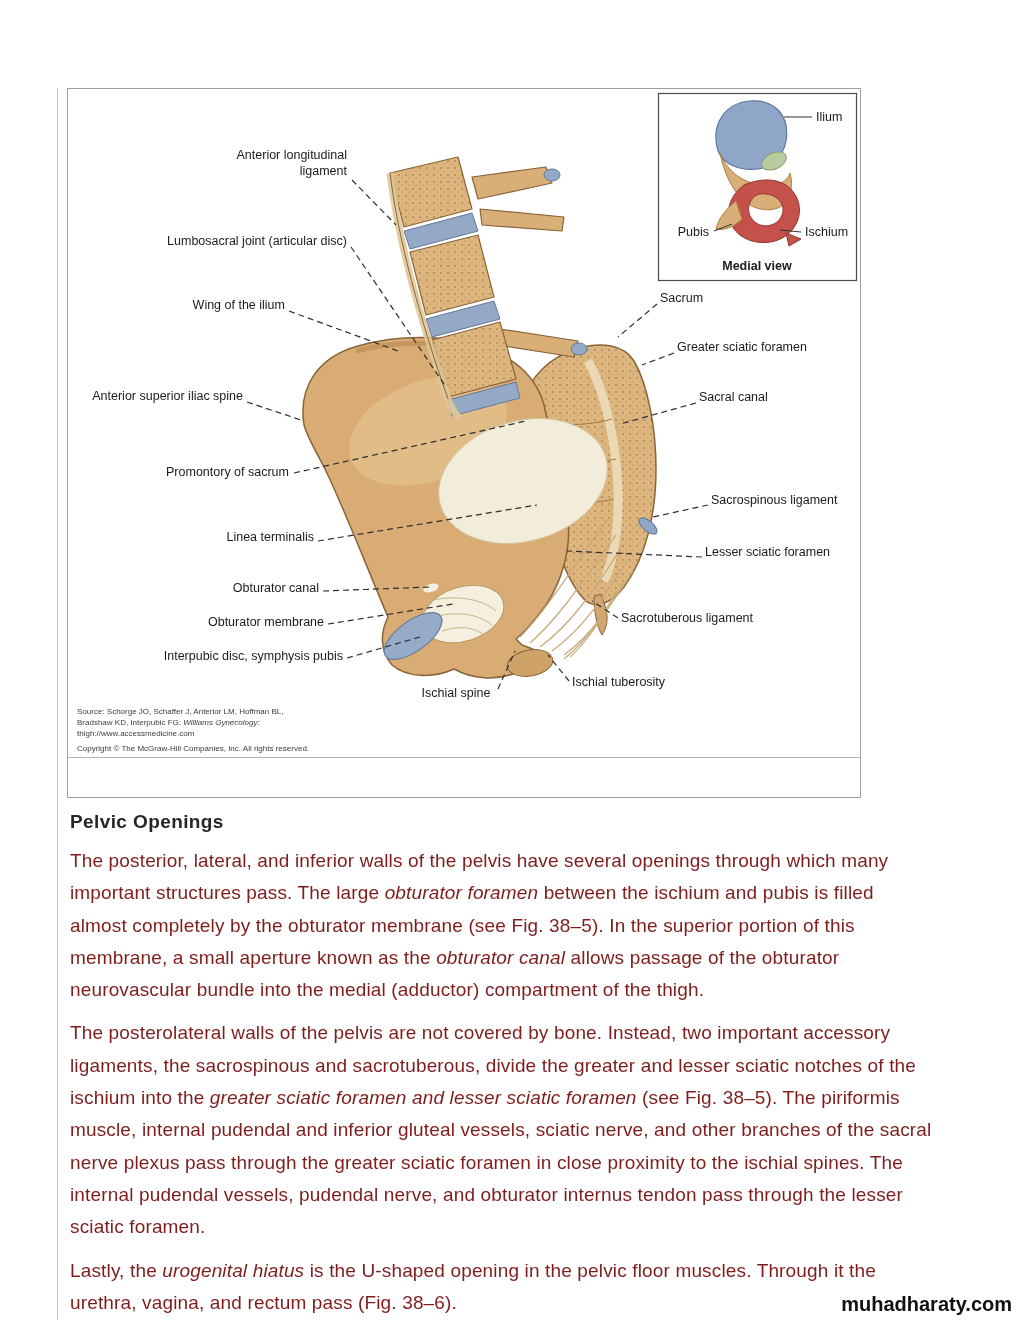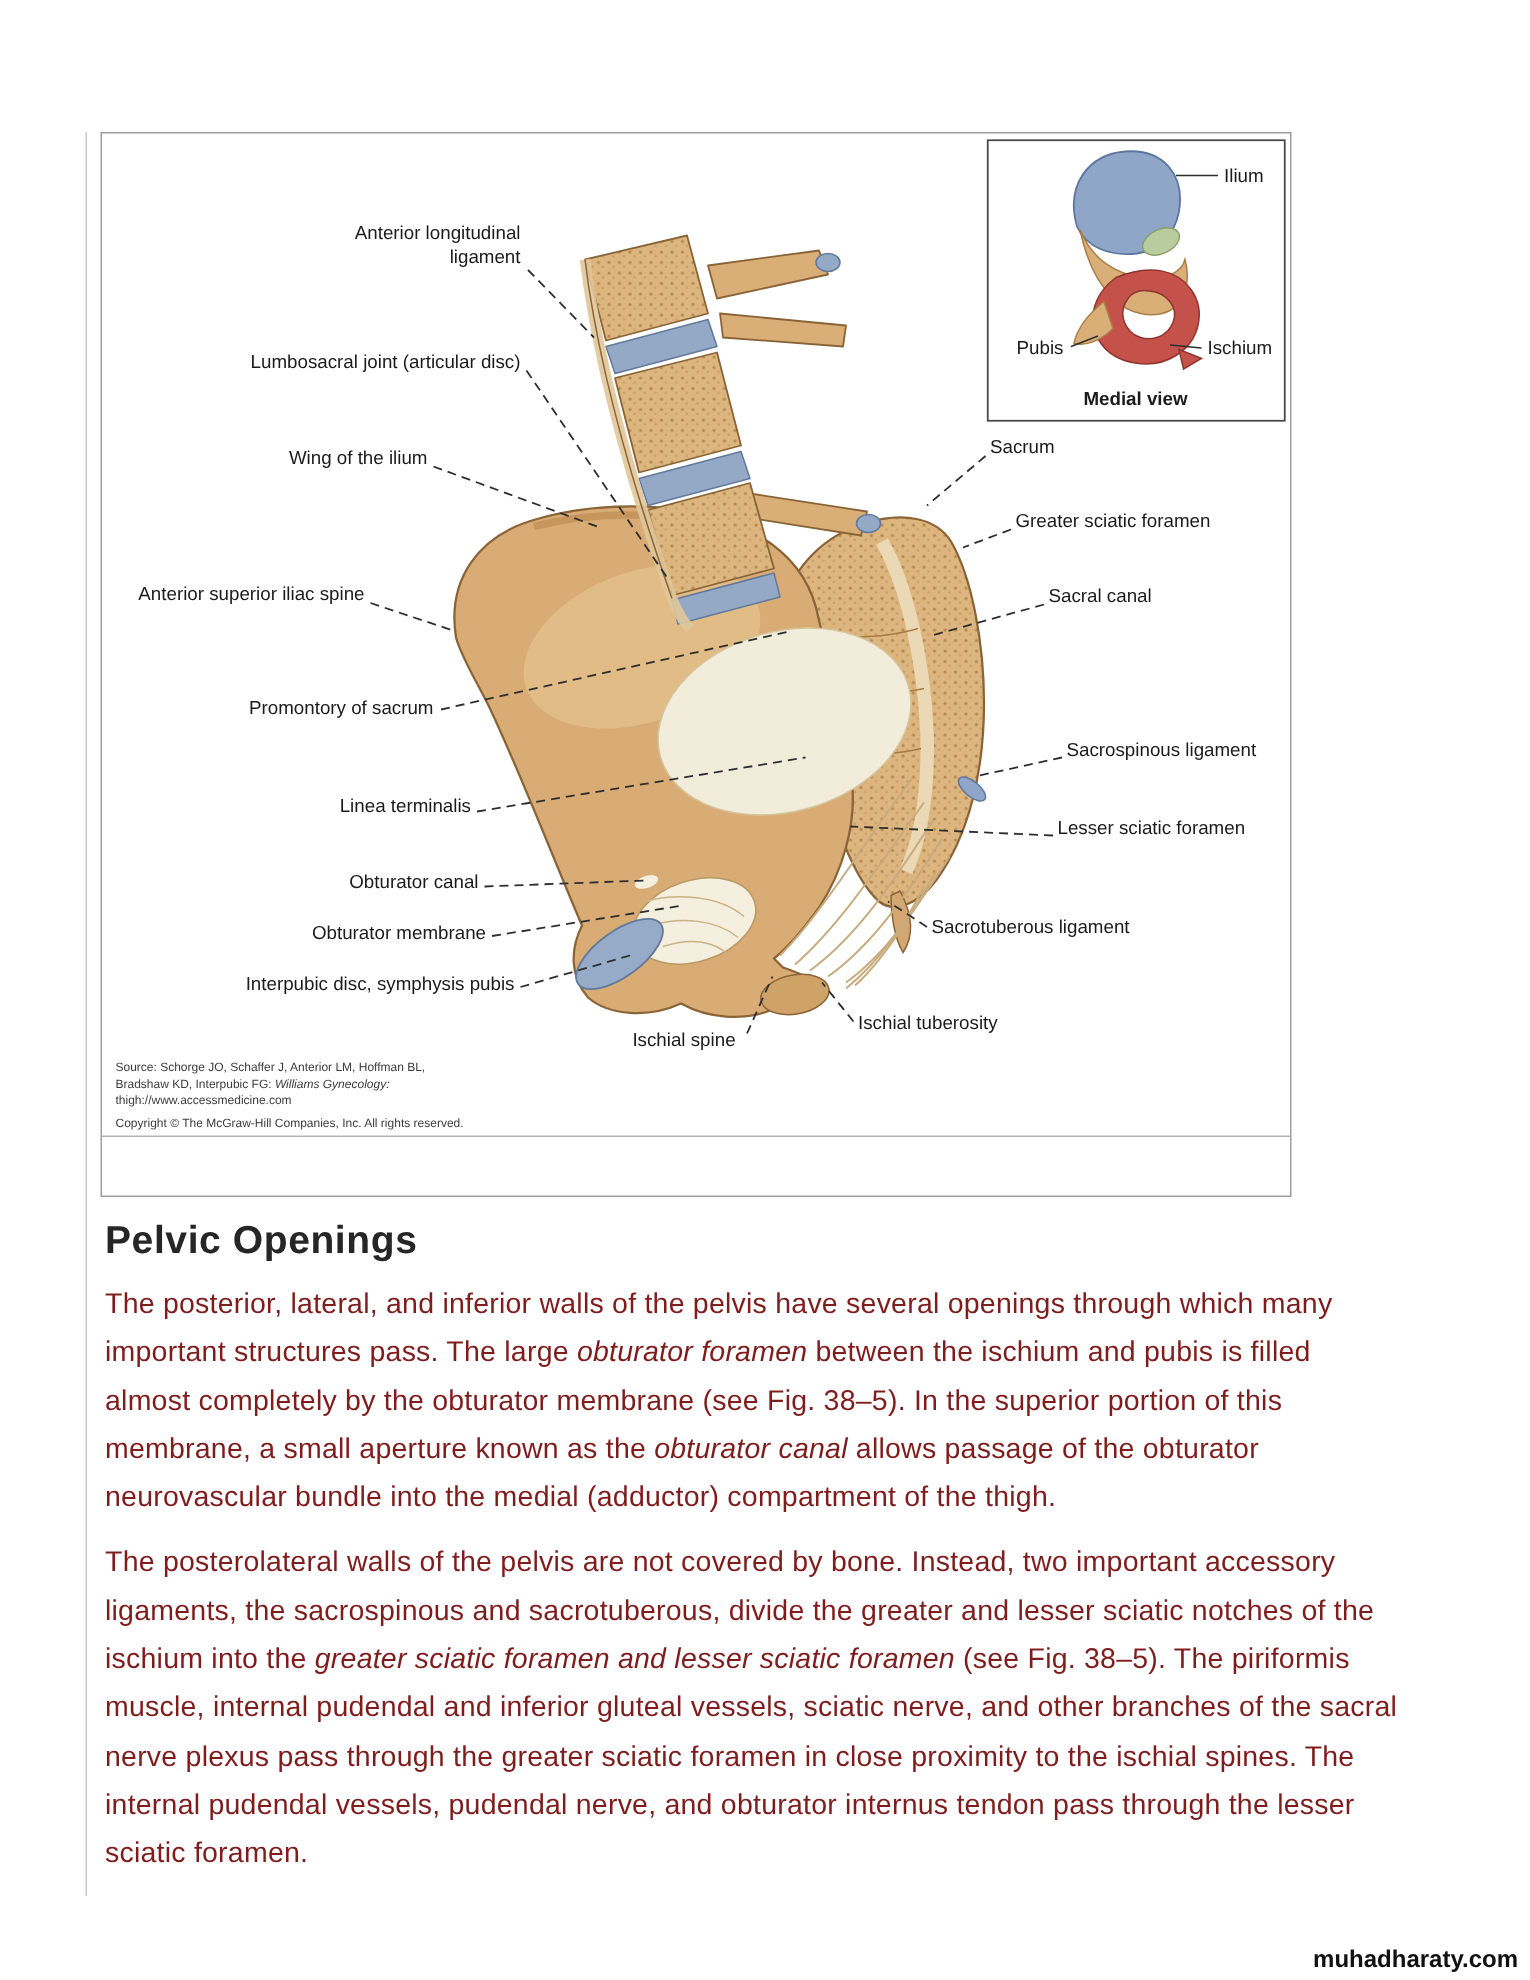--- a/index.html
+++ b/index.html
@@ -8,24 +8,24 @@
   .page { position:absolute; inset:0; background:#fff; overflow:hidden; }
   .content { position:absolute; left:57px; top:88px; width:880px; border-left:1px solid #c9c9c9; padding-left:9px; }
   .figure-box { position:relative; width:794px; height:710px; border:1px solid #9e9e9e; background:#fff; }
   .figure-svg { position:absolute; left:0; top:0; }
   svg text { font-family:"Liberation Sans",sans-serif; font-size:12.5px; fill:#1b1b1b; }
   .figure-source { position:absolute; left:9px; top:617px; font-size:8px; line-height:1.38; color:#3c3c3c; }
   .src-copyright { margin-top:4px; }
   .figure-divider { position:absolute; left:0; right:0; top:668px; border-top:1px solid #b5b5b5; }
   .figure-caption { position:absolute; left:9px; top:679px; font-size:11.6px; letter-spacing:0.3px; color:#303030; }
   .it { font-style:italic; }
-  h1.section-heading { margin:13px 0 12px 3px; font-size:26px; font-weight:700; letter-spacing:0.4px; color:#262626; }
+  h1.section-heading { margin:13px 0 12px 3px; font-size:19px; font-weight:700; letter-spacing:0.4px; color:#262626; }
   .article-body { width:868px; padding-left:3px; }
   .article-body p { margin:0 0 11px; font-size:19px; line-height:1.7; letter-spacing:0.15px; color:#7f1d1d; }
-  .watermark { position:absolute; right:8px; bottom:4px; font-size:16px; font-weight:700; color:#111; cursor:pointer; }
+  .watermark { position:absolute; right:8px; bottom:4px; font-size:20px; font-weight:700; color:#111; cursor:pointer; }
 </style>
 </head>
 <body>
 
 <div class="page">
   <div class="content">
 
     <div class="figure-box">
       <svg class="figure-svg" width="792" height="612" viewBox="0 0 792 612">
         <defs>
@@ -152,18 +152,19 @@
       </div>
 
       <div class="figure-divider"></div>
     </div>
 
     <h1 class="section-heading">Pelvic Openings</h1>
 
     <div class="article-body">
         <p><span>The posterior, lateral, and inferior walls of the pelvis have several openings through which many important structures pass. The large </span><span class="it">obturator foramen</span><span> between the ischium and pubis is filled almost completely by the obturator membrane (see Fig. 38–5). In the superior portion of this membrane, a small aperture known as the </span><span class="it">obturator canal</span><span> allows passage of the obturator neurovascular bundle into the medial (adductor) compartment of the thigh.</span></p>
         <p><span>The posterolateral walls of the pelvis are not covered by bone. Instead, two important accessory ligaments, the sacrospinous and sacrotuberous, divide the greater and lesser sciatic notches of the ischium into the </span><span class="it">greater sciatic foramen and lesser sciatic foramen</span><span> (see Fig. 38–5). The piriformis muscle, internal pudendal and inferior gluteal vessels, sciatic nerve, and other branches of the sacral nerve plexus pass through the greater sciatic foramen in close proximity to the ischial spines. The internal pudendal vessels, pudendal nerve, and obturator internus tendon pass through the lesser sciatic foramen.</span></p>
+        <p><span>Lastly, the </span><span class="it">urogenital hiatus</span><span> is the U-shaped opening in the pelvic floor muscles. Through it the urethra, vagina, and rectum pass (Fig. 38–6).</span></p>
       </div>
 
   </div>
 
   <div class="watermark">muhadharaty.com</div>
 </div>
 
 </body></html>

